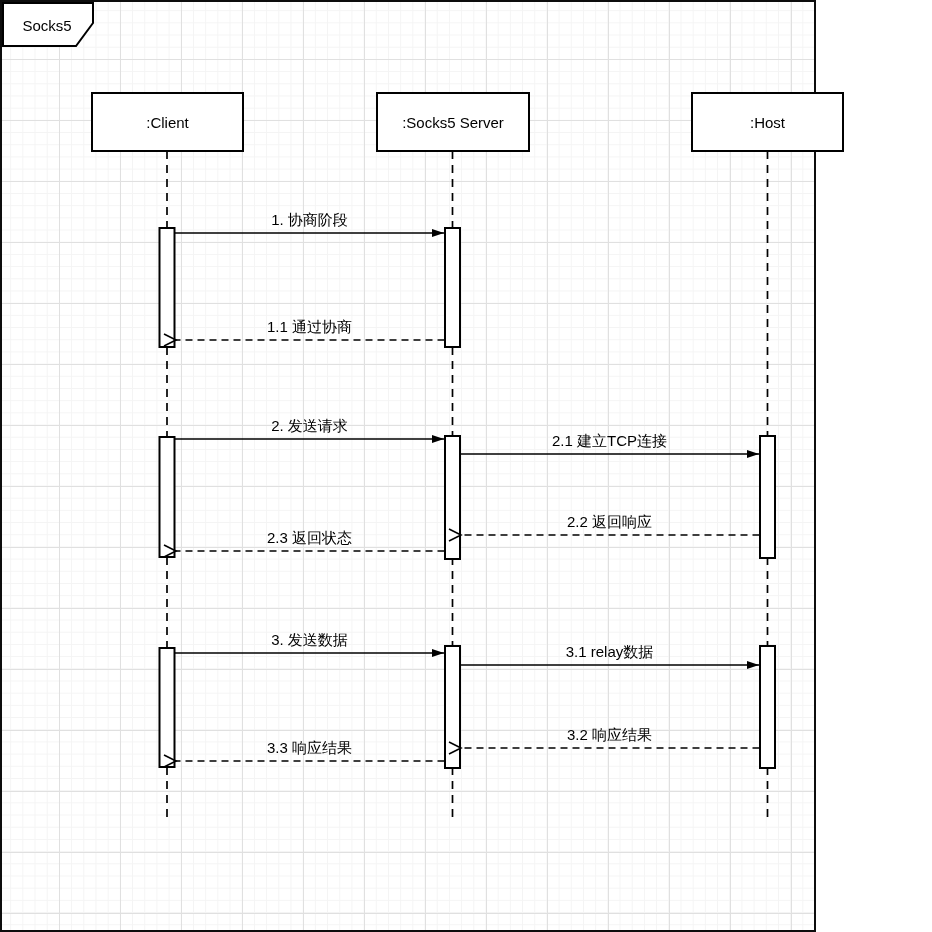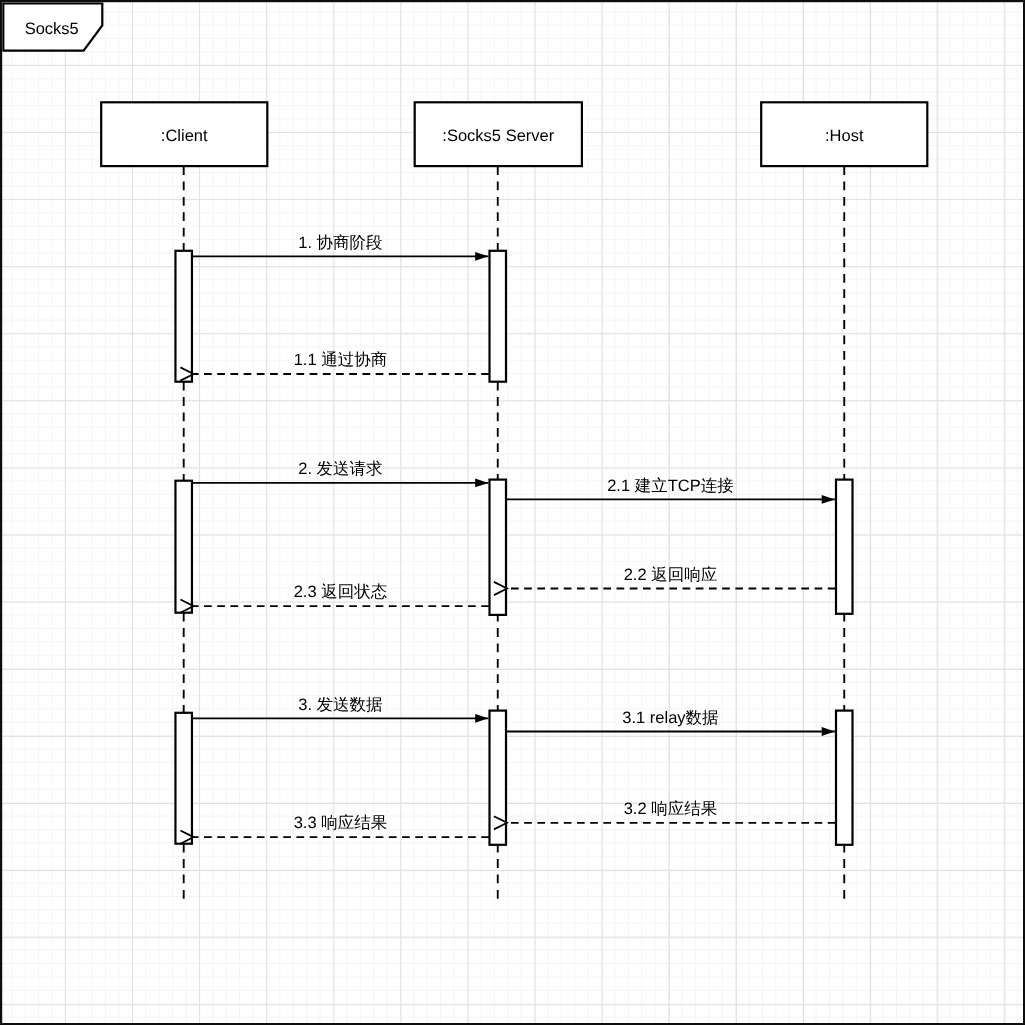--- a/index.html
+++ b/index.html
@@ -1,19 +1,19 @@
 <!DOCTYPE html>
 <html><head>
 <meta charset="utf-8">
 <style>
   html, body { margin: 0; padding: 0; }
   body { background: #ffffff; }
   .canvas {
     position: relative;
-    width: 932px;
+    width: 816px;
     height: 932px;
     box-sizing: border-box;
     border: 2px solid #0d0d0d;
     background-color: #ffffff;
     background-image:
       linear-gradient(#e0e0e0 1px, transparent 1px),
       linear-gradient(90deg, #e0e0e0 1px, transparent 1px),
       linear-gradient(#f4f4f4 1px, transparent 1px),
       linear-gradient(90deg, #f4f4f4 1px, transparent 1px);
     background-size: 61px 61px, 61px 61px, 12.2px 12.2px, 12.2px 12.2px;

